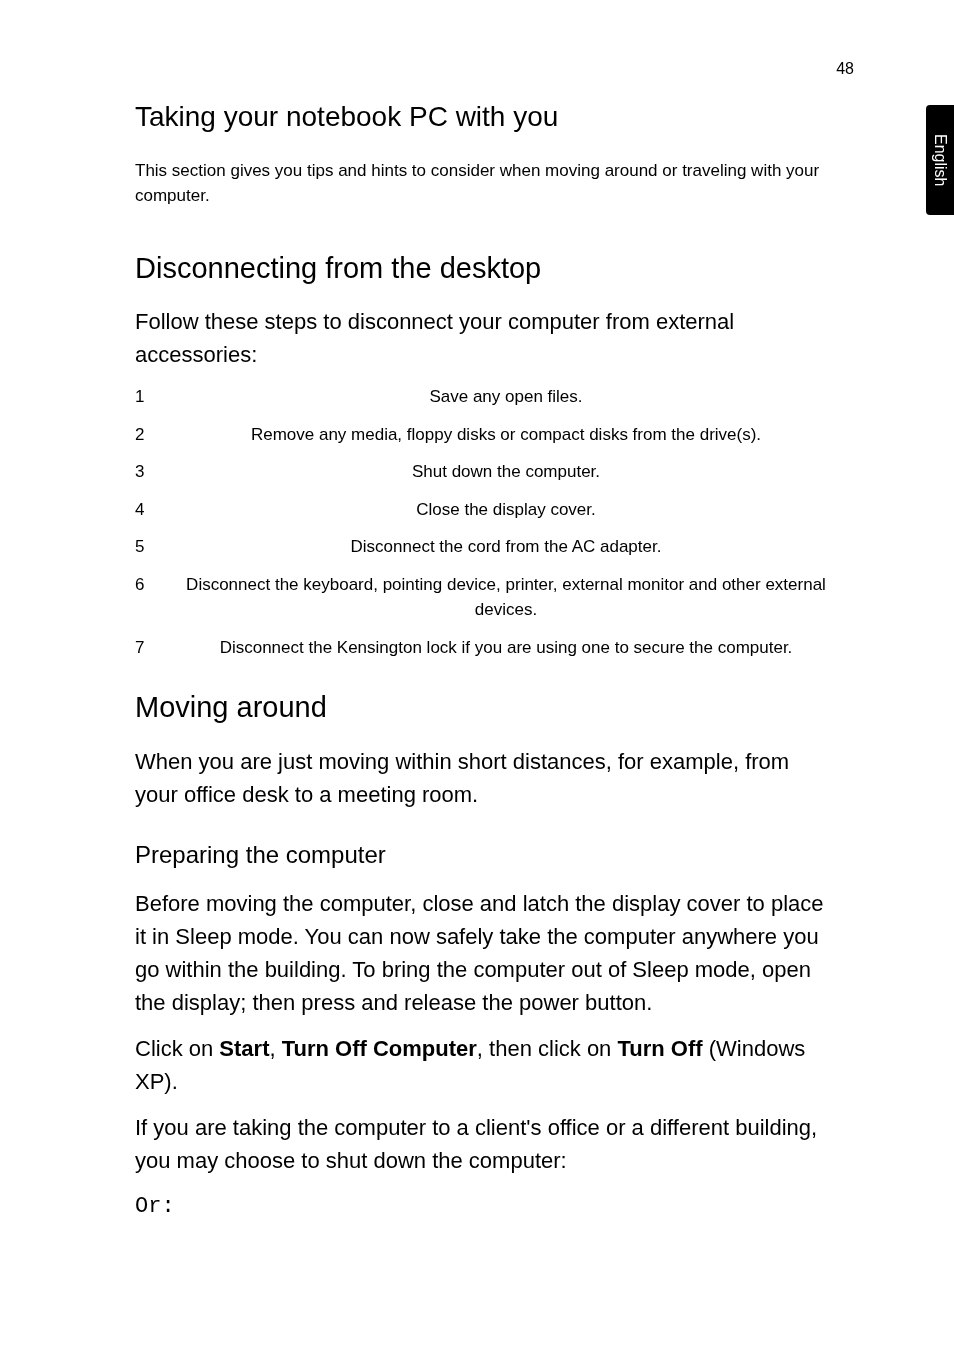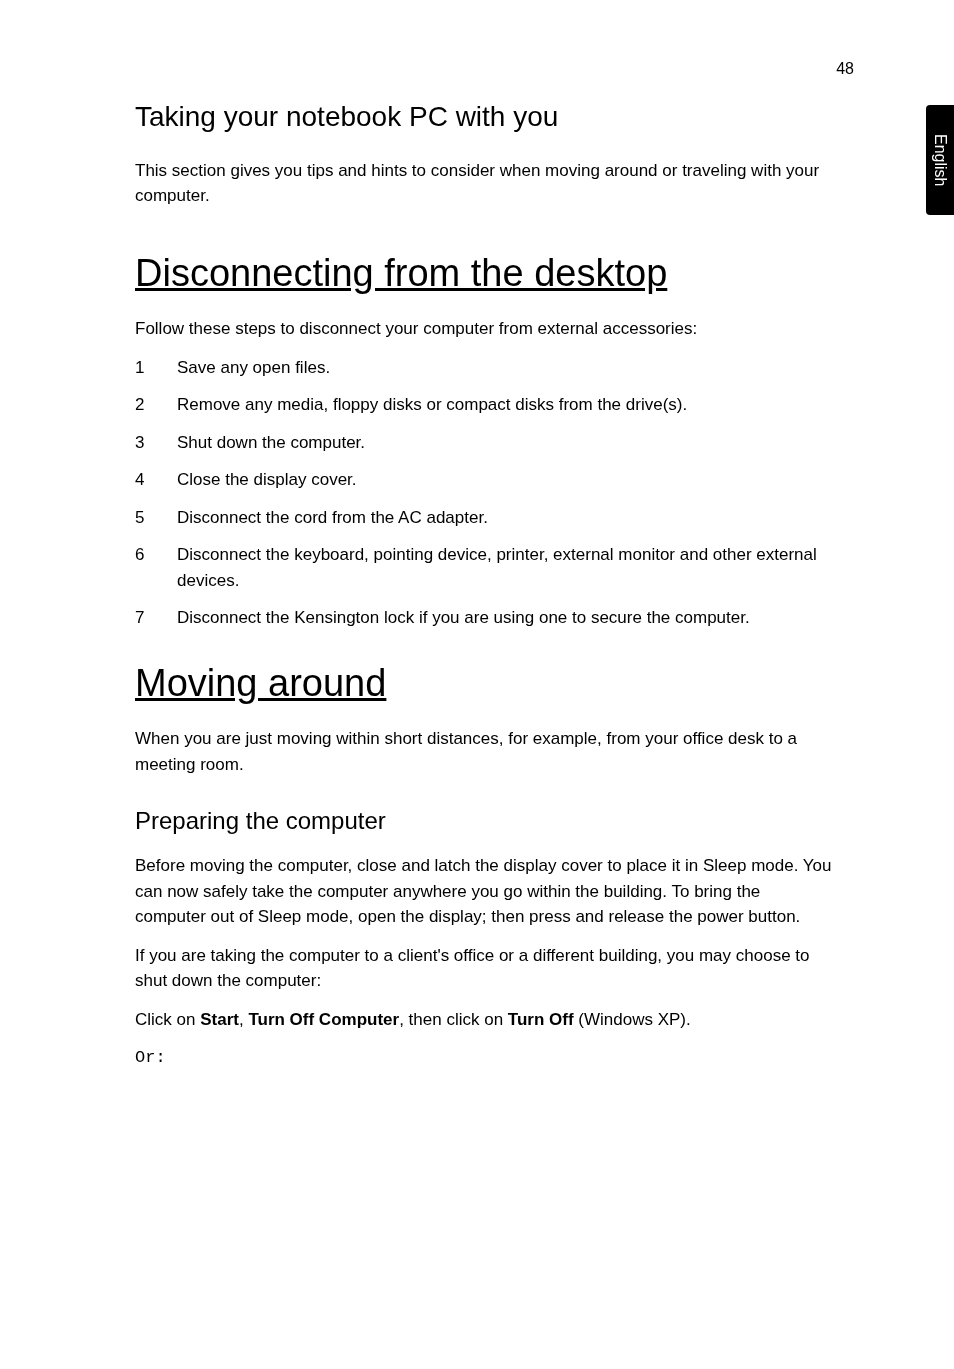--- a/index.html
+++ b/index.html
@@ -50,47 +50,47 @@
       font-weight: 400;
       margin-bottom: 24px;
       line-height: 1.2;
     }
     .intro {
       font-size: 17px;
       line-height: 1.5;
       margin-bottom: 42px;
     }
     h2 {
-      font-size: 38px;
+      font-size: 29px;
       font-weight: 400;
       margin-bottom: 20px;
       line-height: 1.2;
-      text-decoration: underline;
     }
     .body-text {
-      font-size: 17px;
+      font-size: 22px;
       line-height: 1.5;
       margin-bottom: 13px;
     }
     ol {
       list-style: none;
       margin-bottom: 30px;
     }
     ol li {
       display: flex;
       font-size: 17px;
       line-height: 1.5;
       margin-bottom: 12px;
     }
     ol li .num {
       width: 42px;
       flex-shrink: 0;
     }
     ol li .text {
       flex: 1;
+      text-align: center;
     }
     h3 {
       font-size: 24px;
       font-weight: 400;
       margin-top: 6px;
       margin-bottom: 18px;
     }
     .section2 {
       margin-top: 10px;
     }
@@ -152,24 +152,24 @@
 
   <div class="section2">
     <h2>Moving around</h2>
 
     <p class="body-text" style="margin-bottom:30px;">When you are just moving within short distances, for example, from your office desk to a meeting room.</p>
 
     <h3>Preparing the computer</h3>
 
     <p class="body-text">Before moving the computer, close and latch the display cover to place it in Sleep mode. You can now safely take the computer anywhere you go within the building. To bring the computer out of Sleep mode, open the display; then press and release the power button.</p>
 
-    <p class="body-text">If you are taking the computer to a client's office or a different building, you may choose to shut down the computer:</p>
-
     <p class="body-text">
       <span>Click on </span><span class="bold">Start</span><span>, </span><span class="bold">Turn Off Computer</span><span>, then click on </span><span class="bold">Turn Off</span><span> (Windows XP).</span>
     </p>
+
+    <p class="body-text">If you are taking the computer to a client's office or a different building, you may choose to shut down the computer:</p>
 
     <p class="body-text spacer-or">Or:</p>
 
 
   </div>
 
 </div>
 
 </body></html>

